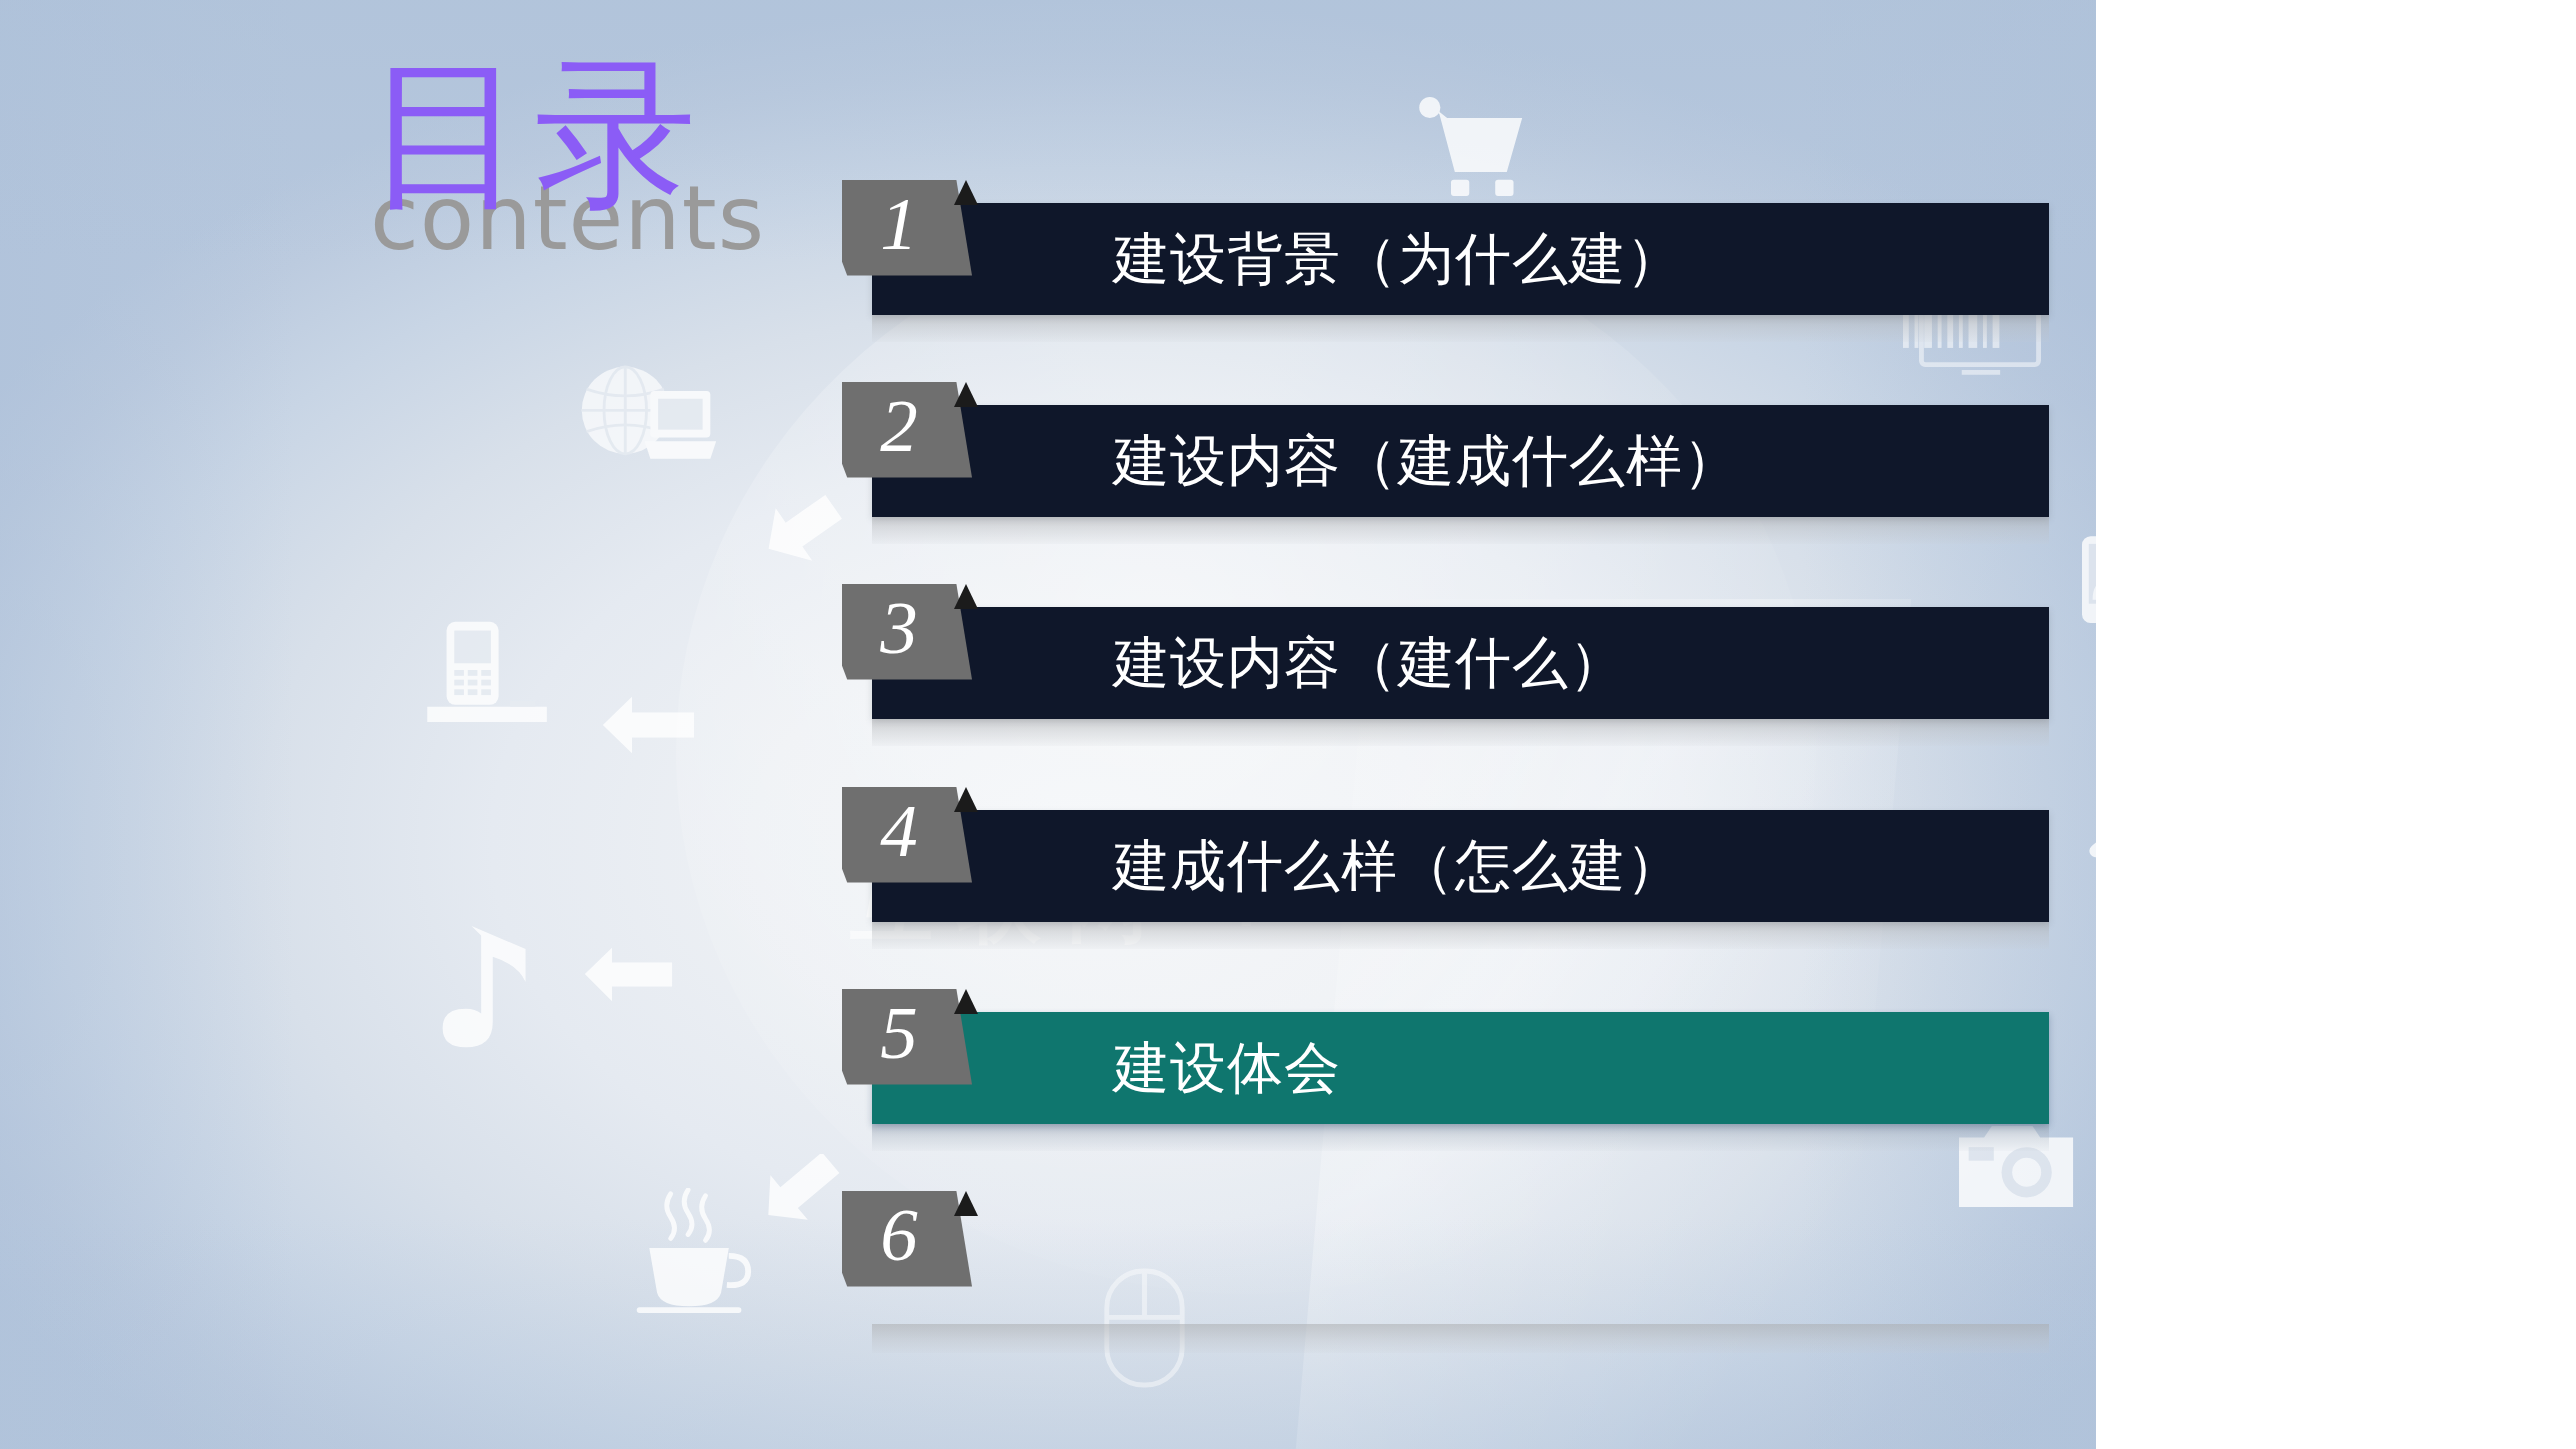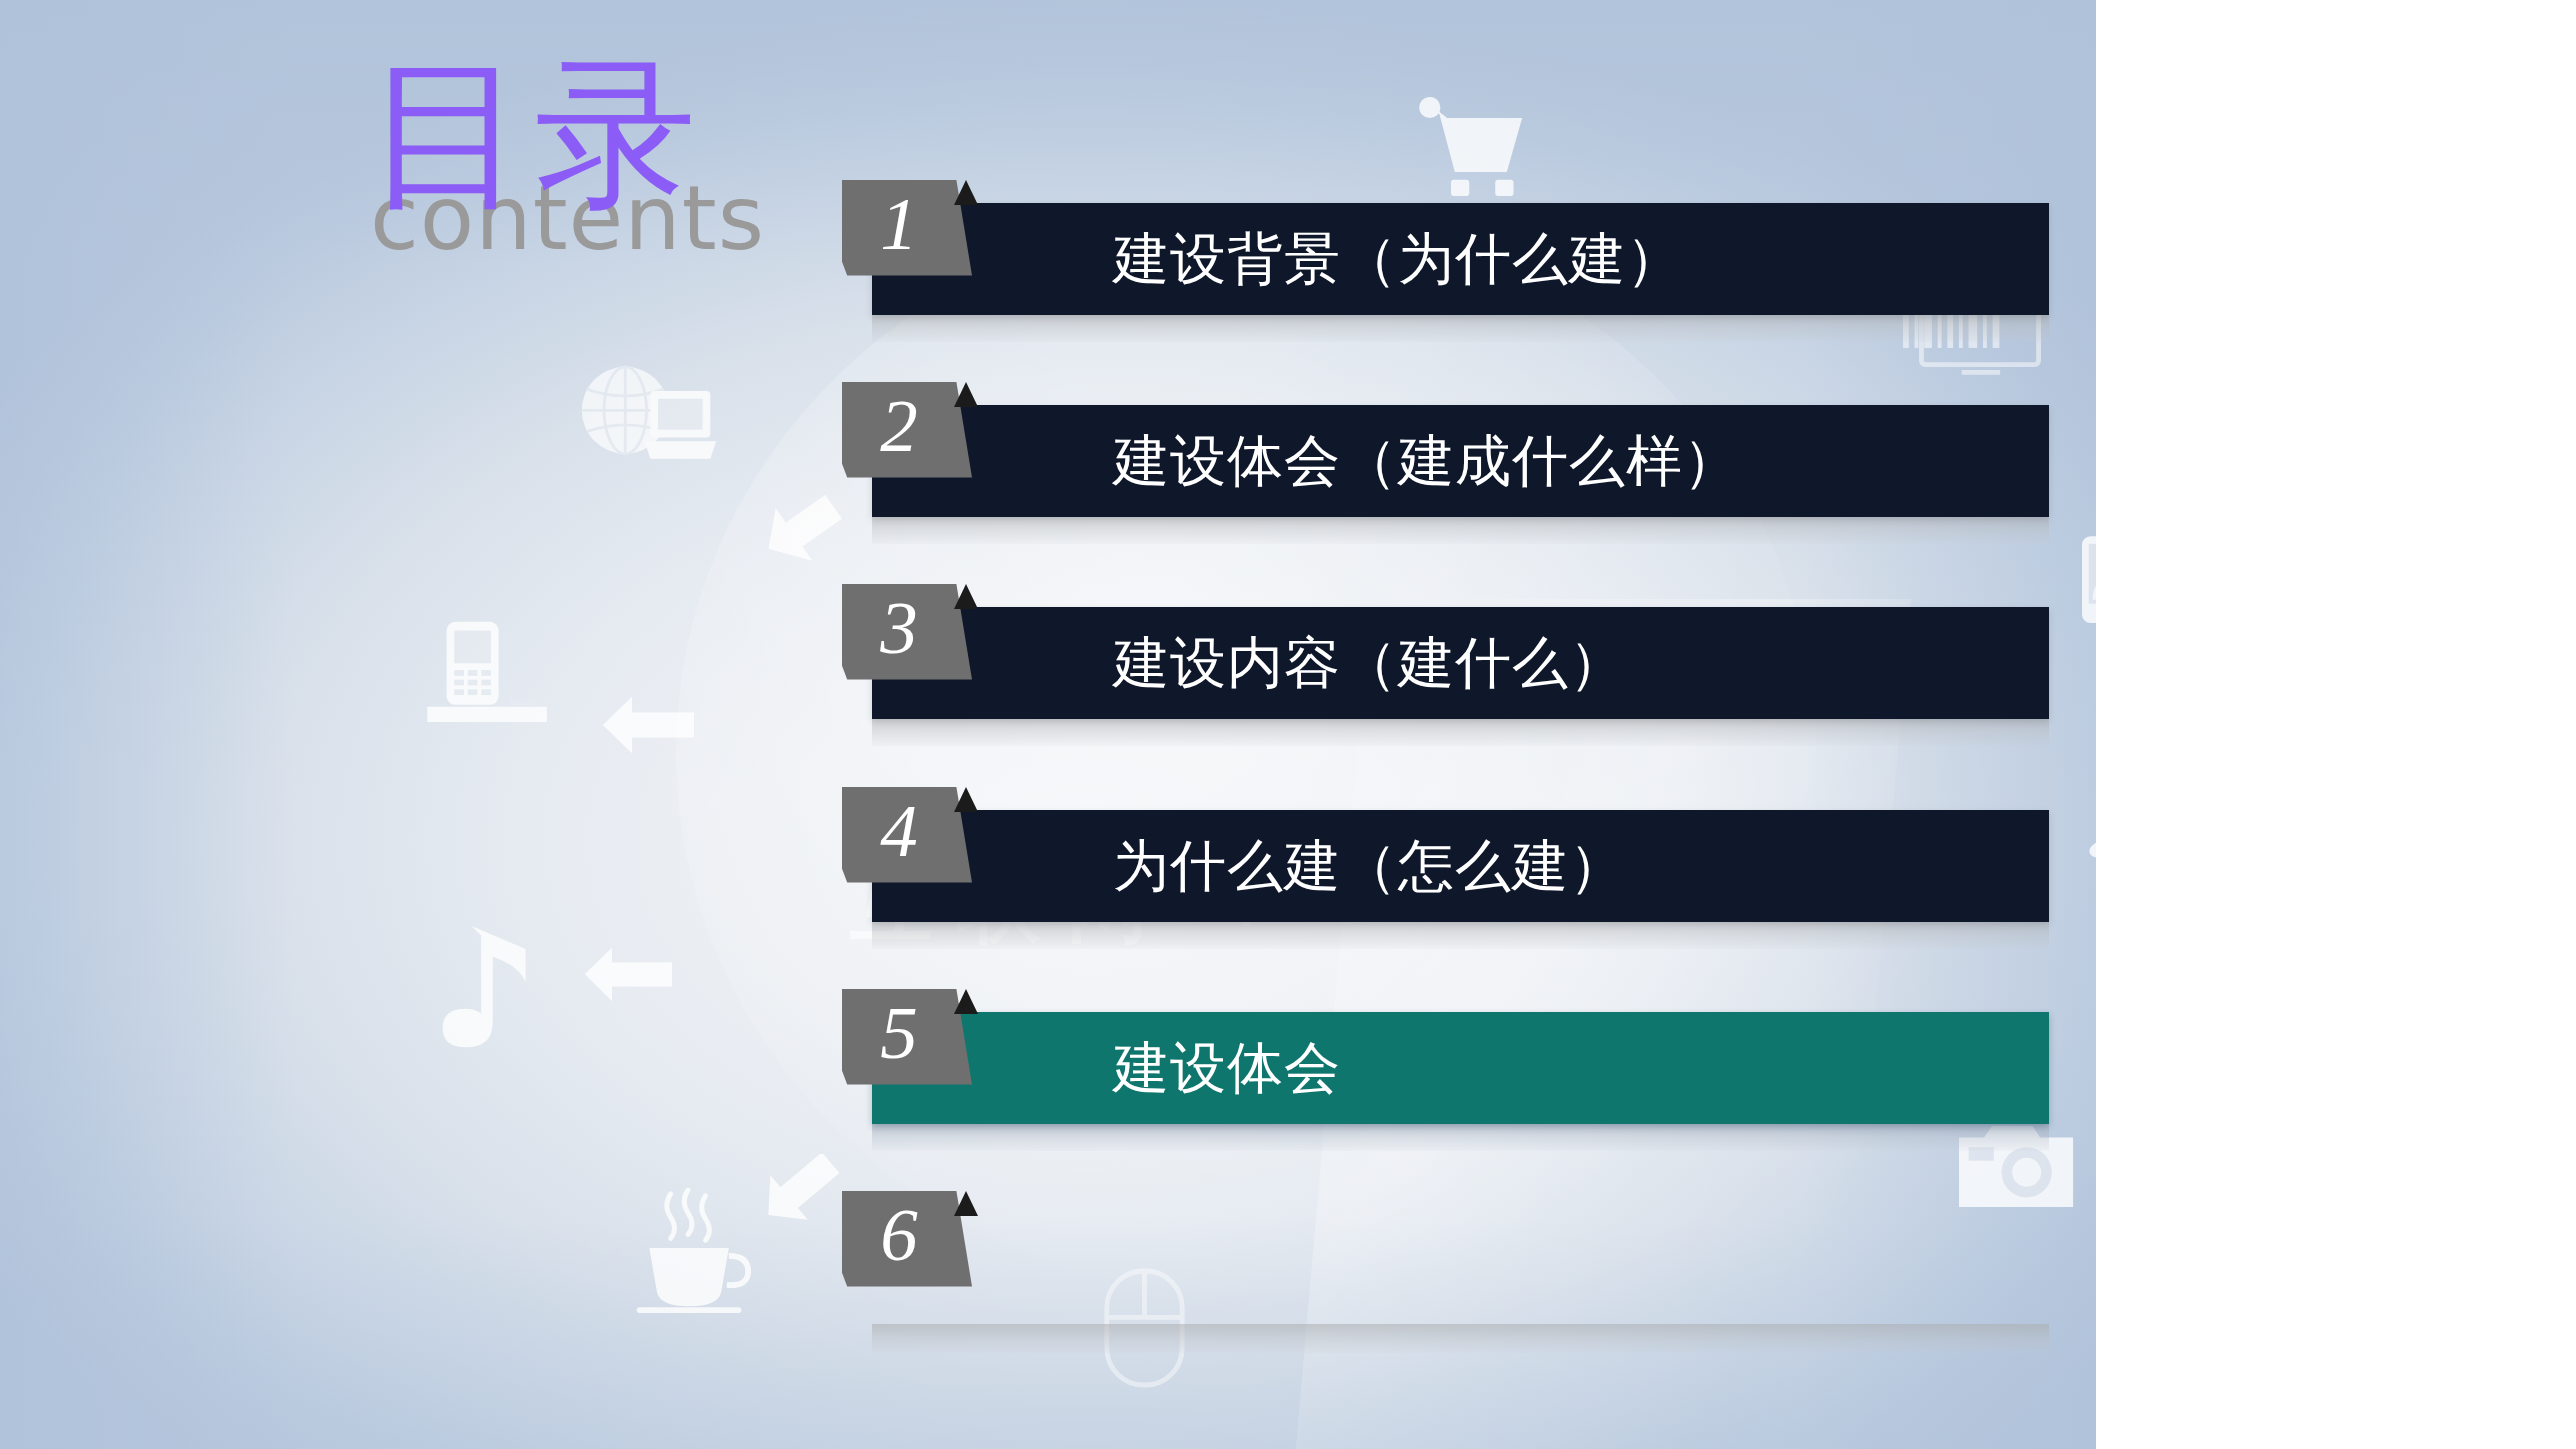--- a/index.html
+++ b/index.html
@@ -398,41 +398,41 @@
           <div class="row-label">建设背景（为什么建）</div>
         </div>
         <div class="row-tab">
           <div class="row-num">1</div>
         </div>
         <div class="row-notch"></div>
       </div>
       <div class="row" style="top: 382px;">
         <div class="row-reflect"></div>
         <div class="row-bar">
-          <div class="row-label">建设体会（建成什么样）</div>
+          <div class="row-label">建设内容（建成什么样）</div>
         </div>
         <div class="row-tab">
           <div class="row-num">2</div>
         </div>
         <div class="row-notch"></div>
       </div>
       <div class="row" style="top: 584px;">
         <div class="row-reflect"></div>
         <div class="row-bar">
           <div class="row-label">建设内容（建什么）</div>
         </div>
         <div class="row-tab">
           <div class="row-num">3</div>
         </div>
         <div class="row-notch"></div>
       </div>
       <div class="row" style="top: 787px;">
         <div class="row-reflect"></div>
         <div class="row-bar">
-          <div class="row-label">为什么建（怎么建）</div>
+          <div class="row-label">建成什么样（怎么建）</div>
         </div>
         <div class="row-tab">
           <div class="row-num">4</div>
         </div>
         <div class="row-notch"></div>
       </div>
       <div class="row blue" style="top: 989px;">
         <div class="row-reflect"></div>
         <div class="row-bar">
           <div class="row-label">建设体会</div>

